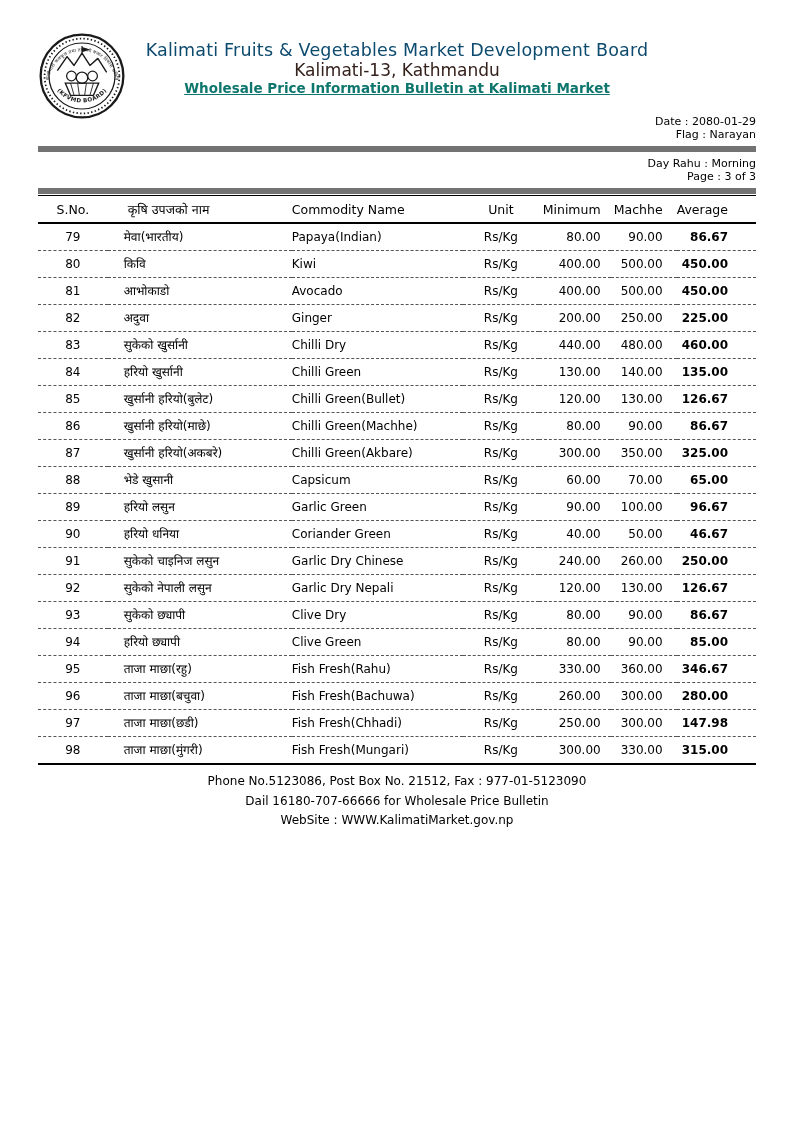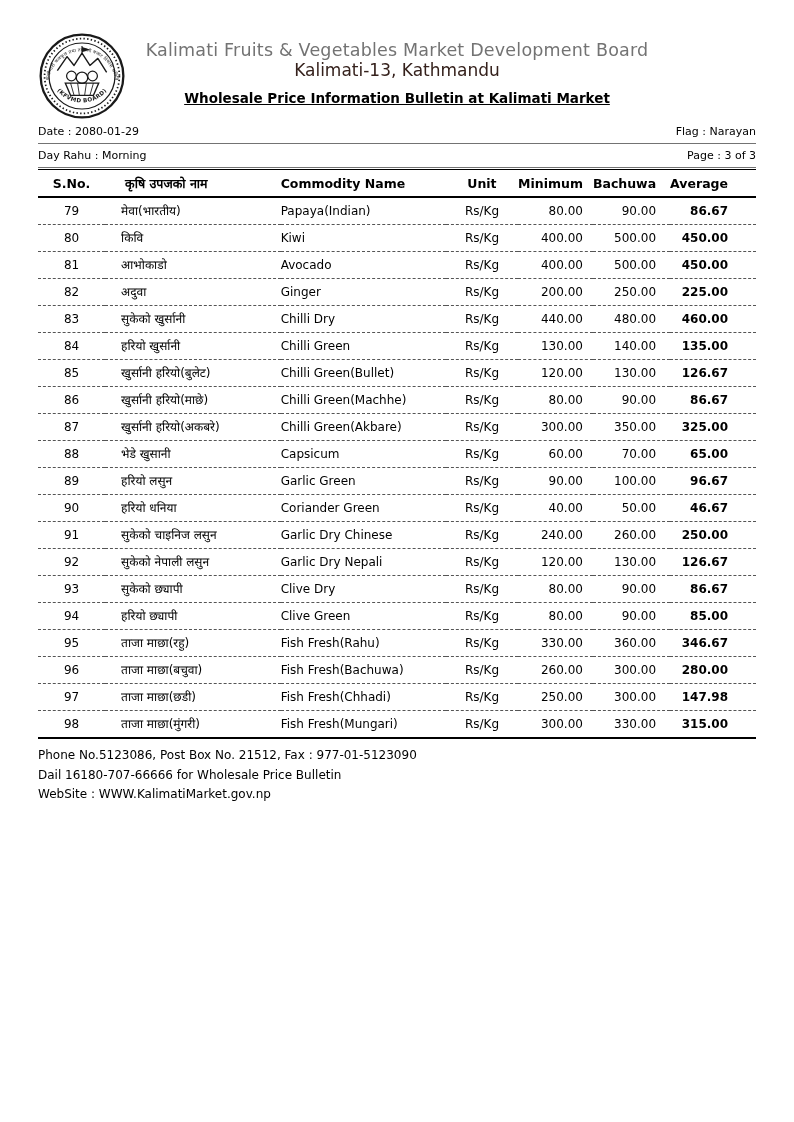--- a/index.html
+++ b/index.html
@@ -5,50 +5,50 @@
   html, body { margin:0; padding:0; background:#e9e9e9; }
   .page {
     width:794px; height:1122px; margin:0 auto; background:#ffffff;
     box-sizing:border-box; position:relative;
     font-family:"DejaVu Sans","Liberation Sans",sans-serif; color:#000;
     padding:34px 38px 0 38px; overflow:hidden;
   }
   
   .logo-wrap { position:absolute; left:38px; top:32px; width:88px; height:88px; }
   .titles { text-align:center; padding:0 90px; }
-  .org-name { font-size:17.5px; color:#737373; letter-spacing:0.2px; padding-top:6px; }
+  .org-name { font-size:17.5px; color:#0c4a6e; letter-spacing:0.2px; padding-top:6px; }
   .address  { font-size:17px; color:#35211c; margin-top:0; }
-  .bulletin { font-size:13.5px; font-weight:bold; text-decoration:underline; color:#000000; margin-top:10px; }
+  .bulletin { font-size:13.5px; font-weight:bold; text-decoration:underline; color:#0f766e; }
   
   .meta-block { margin-top:14px; }
   .meta-row {
     display:flex; justify-content:space-between; align-items:flex-end;
-    font-size:11px; padding:5px 0 5px; border-bottom:1px solid #737373;
+    font-size:11px; padding:5px 0 5px; border-bottom:6px solid #737373;flex-direction:column;
   }
   
   table.price { width:100%; border-collapse:collapse; margin-top:1px; }
   table.price th {
-    font-size:12.5px; font-weight:bold; padding:5px 0 4px;
+    font-size:12.5px; font-weight:normal; padding:5px 0 4px;
     border-top:1.5px solid #000; border-bottom:2.5px solid #000;
   }
   table.price td {
     font-size:12px; padding:4px 0 5px;
     border-bottom:1px dashed #555;
   }
   table.price tbody tr:last-child td { border-bottom:2.5px solid #000;margin-top:24px; }
   .c-sn   { text-align:center; }
   .c-np   { text-align:left; padding-left:16px !important; font-size:12.5px; }
   th.c-np { padding-left:20px !important; }
   .c-en   { text-align:left; }
   .c-unit { text-align:center; }
   .c-min  { text-align:right; padding-right:10px !important; }
   .c-max  { text-align:right; padding-right:14px !important; }
   .c-avg  { text-align:right; padding-right:28px !important; font-weight:bold; }
   
-  .footer { text-align:left; font-size:12px; margin-top:7px; line-height:1.55; }
+  .footer { text-align:center; font-size:12px; margin-top:7px; line-height:1.55; }
   .footer div { margin-bottom:1px; }
 </style>
 </head>
 <body>
 
 <div class="page">
 
   <div class="logo-wrap">
     <svg viewBox="0 0 100 100" width="88" height="88" aria-hidden="true">
       <circle cx="50" cy="50" r="47" fill="none" stroke="#1a1a1a" stroke-width="2.6"></circle>
@@ -106,21 +106,21 @@
         <col style="width:66px">
         <col style="width:77px">
     </colgroup>
     <thead>
       <tr>
         <th class="c-sn">S.No.</th>
         <th class="c-np">कृषि उपजको नाम</th>
         <th class="c-en">Commodity Name</th>
         <th class="c-unit">Unit</th>
         <th class="c-min">Minimum</th>
-        <th class="c-max">Bachuwa</th>
+        <th class="c-max">Machhe</th>
         <th class="c-avg">Average</th>
       </tr>
     </thead>
     <tbody id="price-table-body">
         <tr>
       <td class="c-sn">79</td>
       <td class="c-np">मेवा(भारतीय)</td>
       <td class="c-en">Papaya(Indian)</td>
       <td class="c-unit">Rs/Kg</td>
       <td class="c-min">80.00</td>

